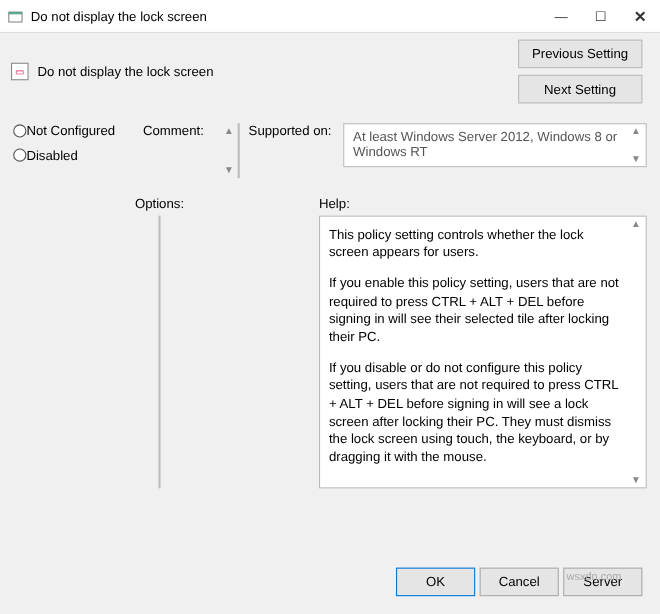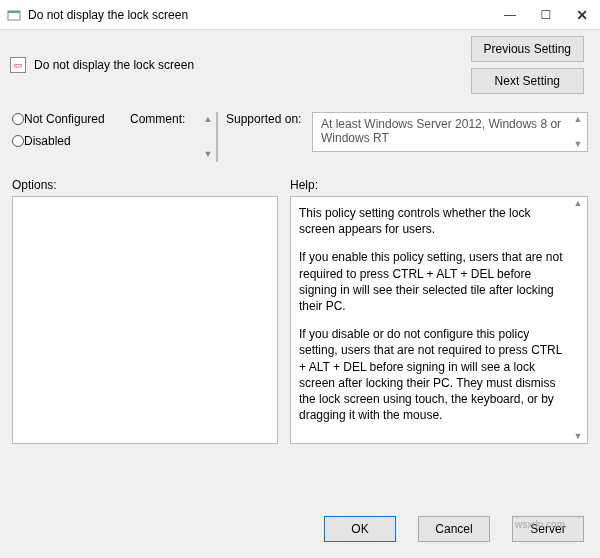--- a/index.html
+++ b/index.html
@@ -28,28 +28,28 @@
     .field-row { display: flex; align-items: flex-start; gap: 6px; }
     .field-row .lbl { width: 80px; }
     .field-row .box { flex: 1; background: #fff; border: 1px solid #bbb; position: relative; }
     .comment-box { height: 50px; }
     .supported-box { height: 40px; padding: 4px 16px 4px 8px; color: #555; }
     .scroll-arrow { position: absolute; right: 2px; width: 14px; text-align: center; color: #888; font-size: 9px; line-height: 1; }
     .scroll-arrow.up { top: 2px; }
     .scroll-arrow.down { bottom: 2px; }
     
     .main { display: flex; gap: 12px; padding: 10px 12px 0 12px; }
-    .options-col { display: flex; flex-direction: column; width: 266px; }
+    .options-col { display: flex; flex-direction: column; width: 266px; align-items: center; }
     .help-col { display: flex; flex-direction: column; flex: 1; }
     .panel-label { margin-bottom: 4px; color: #000; }
     .panel-box { flex: 1; background: #fff; border: 1px solid #bbb; height: 280px; position: relative; }
     .help-box { padding: 8px 18px 8px 8px; font-size: 12px; line-height: 1.35; color: #000; }
     .help-box p { margin-bottom: 12px; }
     
-    .footer { position: absolute; bottom: 16px; right: 16px; display: flex; gap: 22px; }
+    .footer { position: absolute; bottom: 16px; right: 16px; display: flex; gap: 4px; }
     .footer button { width: 72px; padding: 5px 0; background: #e5e5e5; border: 1px solid #aaa; font-size: 12px; }
     .footer button.primary { border: 1.5px solid #0078d7; }
     
     .watermark { position: absolute; bottom: 28px; right: 35px; font-size: 10px; color: #aaa; pointer-events: none; }
   </style>
 </head>
 <body>
 
 <div class="titlebar">
   <span class="icon">

